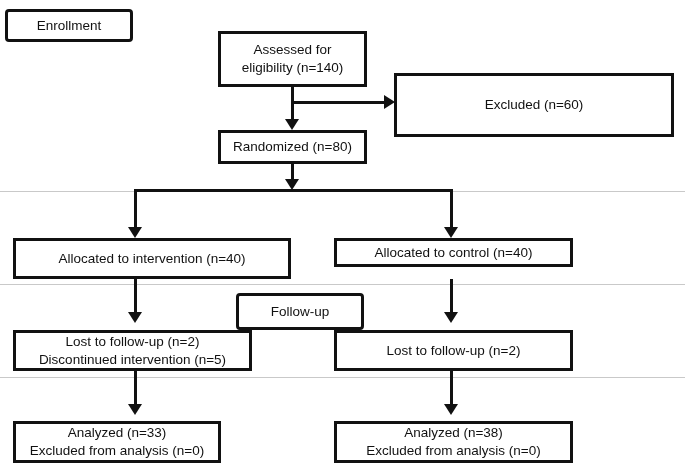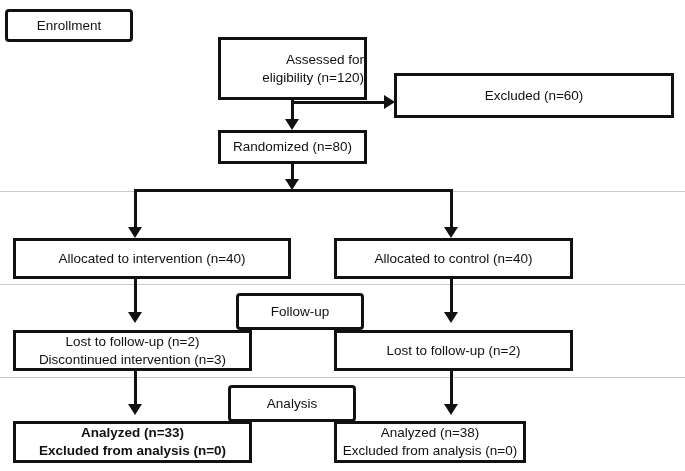--- a/index.html
+++ b/index.html
@@ -37,35 +37,35 @@
     border-radius: 4px;
     z-index: 6;
   }
   .box .line {
     display: block;
     white-space: nowrap;
   }
 
   
   .enrollment-label { left: 5px;   top: 9px;   width: 128px; height: 33px; }
-  .assessed         { left: 218px; top: 37px;  width: 149px; height: 63px; align-items: flex-end; }
-  .excluded         { left: 394px; top: 73px;  width: 280px; height: 45px; }
+  .assessed         { left: 218px; top: 31px;  width: 149px; height: 56px; }
+  .excluded         { left: 394px; top: 73px;  width: 280px; height: 64px; }
   .randomized       { left: 218px; top: 130px; width: 149px; height: 34px; }
 
   .alloc-label      { left: 228px; top: 202px; width: 128px; height: 37px; }
   .alloc-left       { left: 13px;  top: 238px; width: 278px; height: 41px; }
-  .alloc-right      { left: 334px; top: 238px; width: 239px; height: 41px; }
+  .alloc-right      { left: 334px; top: 238px; width: 239px; height: 29px; }
 
   .follow-label     { left: 236px; top: 293px; width: 128px; height: 37px; }
   .follow-left      { left: 13px;  top: 330px; width: 239px; height: 41px; }
   .follow-right     { left: 334px; top: 330px; width: 239px; height: 41px; }
 
   .analysis-label   { left: 228px; top: 385px; width: 128px; height: 37px; }
-  .analysis-left    { left: 13px;  top: 421px; width: 239px; height: 42px; font-weight: bold; }
-  .analysis-right   { left: 334px; top: 421px; width: 192px; height: 42px; }
+  .analysis-left    { left: 13px;  top: 421px; width: 208px; height: 42px; }
+  .analysis-right   { left: 334px; top: 421px; width: 239px; height: 42px; }
 
   
   .conn {
     position: absolute;
     background: #111111;
     z-index: 1;
   }
   .conn.v { width: 3px; }
   .conn.h { height: 3px; }
   .arrowhead {
@@ -133,21 +133,21 @@
   <div class="sep sep-alloc"></div>
   <div class="sep sep-follow"></div>
   <div class="sep sep-analysis"></div>
 
   <div class="box rounded enrollment-label">
     <span class="line">Enrollment</span>
   </div>
 
   <div class="box assessed">
     <span class="line">Assessed for</span>
-    <span class="line">eligibility (n=120)</span>
+    <span class="line">eligibility (n=140)</span>
   </div>
 
   <div class="box excluded">
     <span class="line">Excluded (n=60)</span>
   </div>
 
   <div class="box randomized">
     <span class="line">Randomized (n=80)</span>
   </div>
 
@@ -171,21 +171,21 @@
     <span class="line">Allocated to control (n=40)</span>
   </div>
 
   <div class="conn v c-af-l"></div>
   <div class="arrowhead a-af-l"></div>
   <div class="conn v c-af-r"></div>
   <div class="arrowhead a-af-r"></div>
 
   <div class="box follow-left">
     <span class="line">Lost to follow-up (n=2)</span>
-    <span class="line">Discontinued intervention (n=3)</span>
+    <span class="line">Discontinued intervention (n=5)</span>
   </div>
   <div class="box follow-right">
     <span class="line">Lost to follow-up (n=2)</span>
   </div>
   <div class="box rounded follow-label">
     <span class="line">Follow-up</span>
   </div>
 
   <div class="conn v c-fa-l"></div>
   <div class="arrowhead a-fa-l"></div>
@@ -193,17 +193,14 @@
   <div class="arrowhead a-fa-r"></div>
 
   <div class="box analysis-left">
     <span class="line">Analyzed (n=33)</span>
     <span class="line">Excluded from analysis (n=0)</span>
   </div>
   <div class="box analysis-right">
     <span class="line">Analyzed (n=38)</span>
     <span class="line">Excluded from analysis (n=0)</span>
   </div>
-  <div class="box rounded analysis-label">
-    <span class="line">Analysis</span>
-  </div>
 
 </div>
 
 </body></html>

